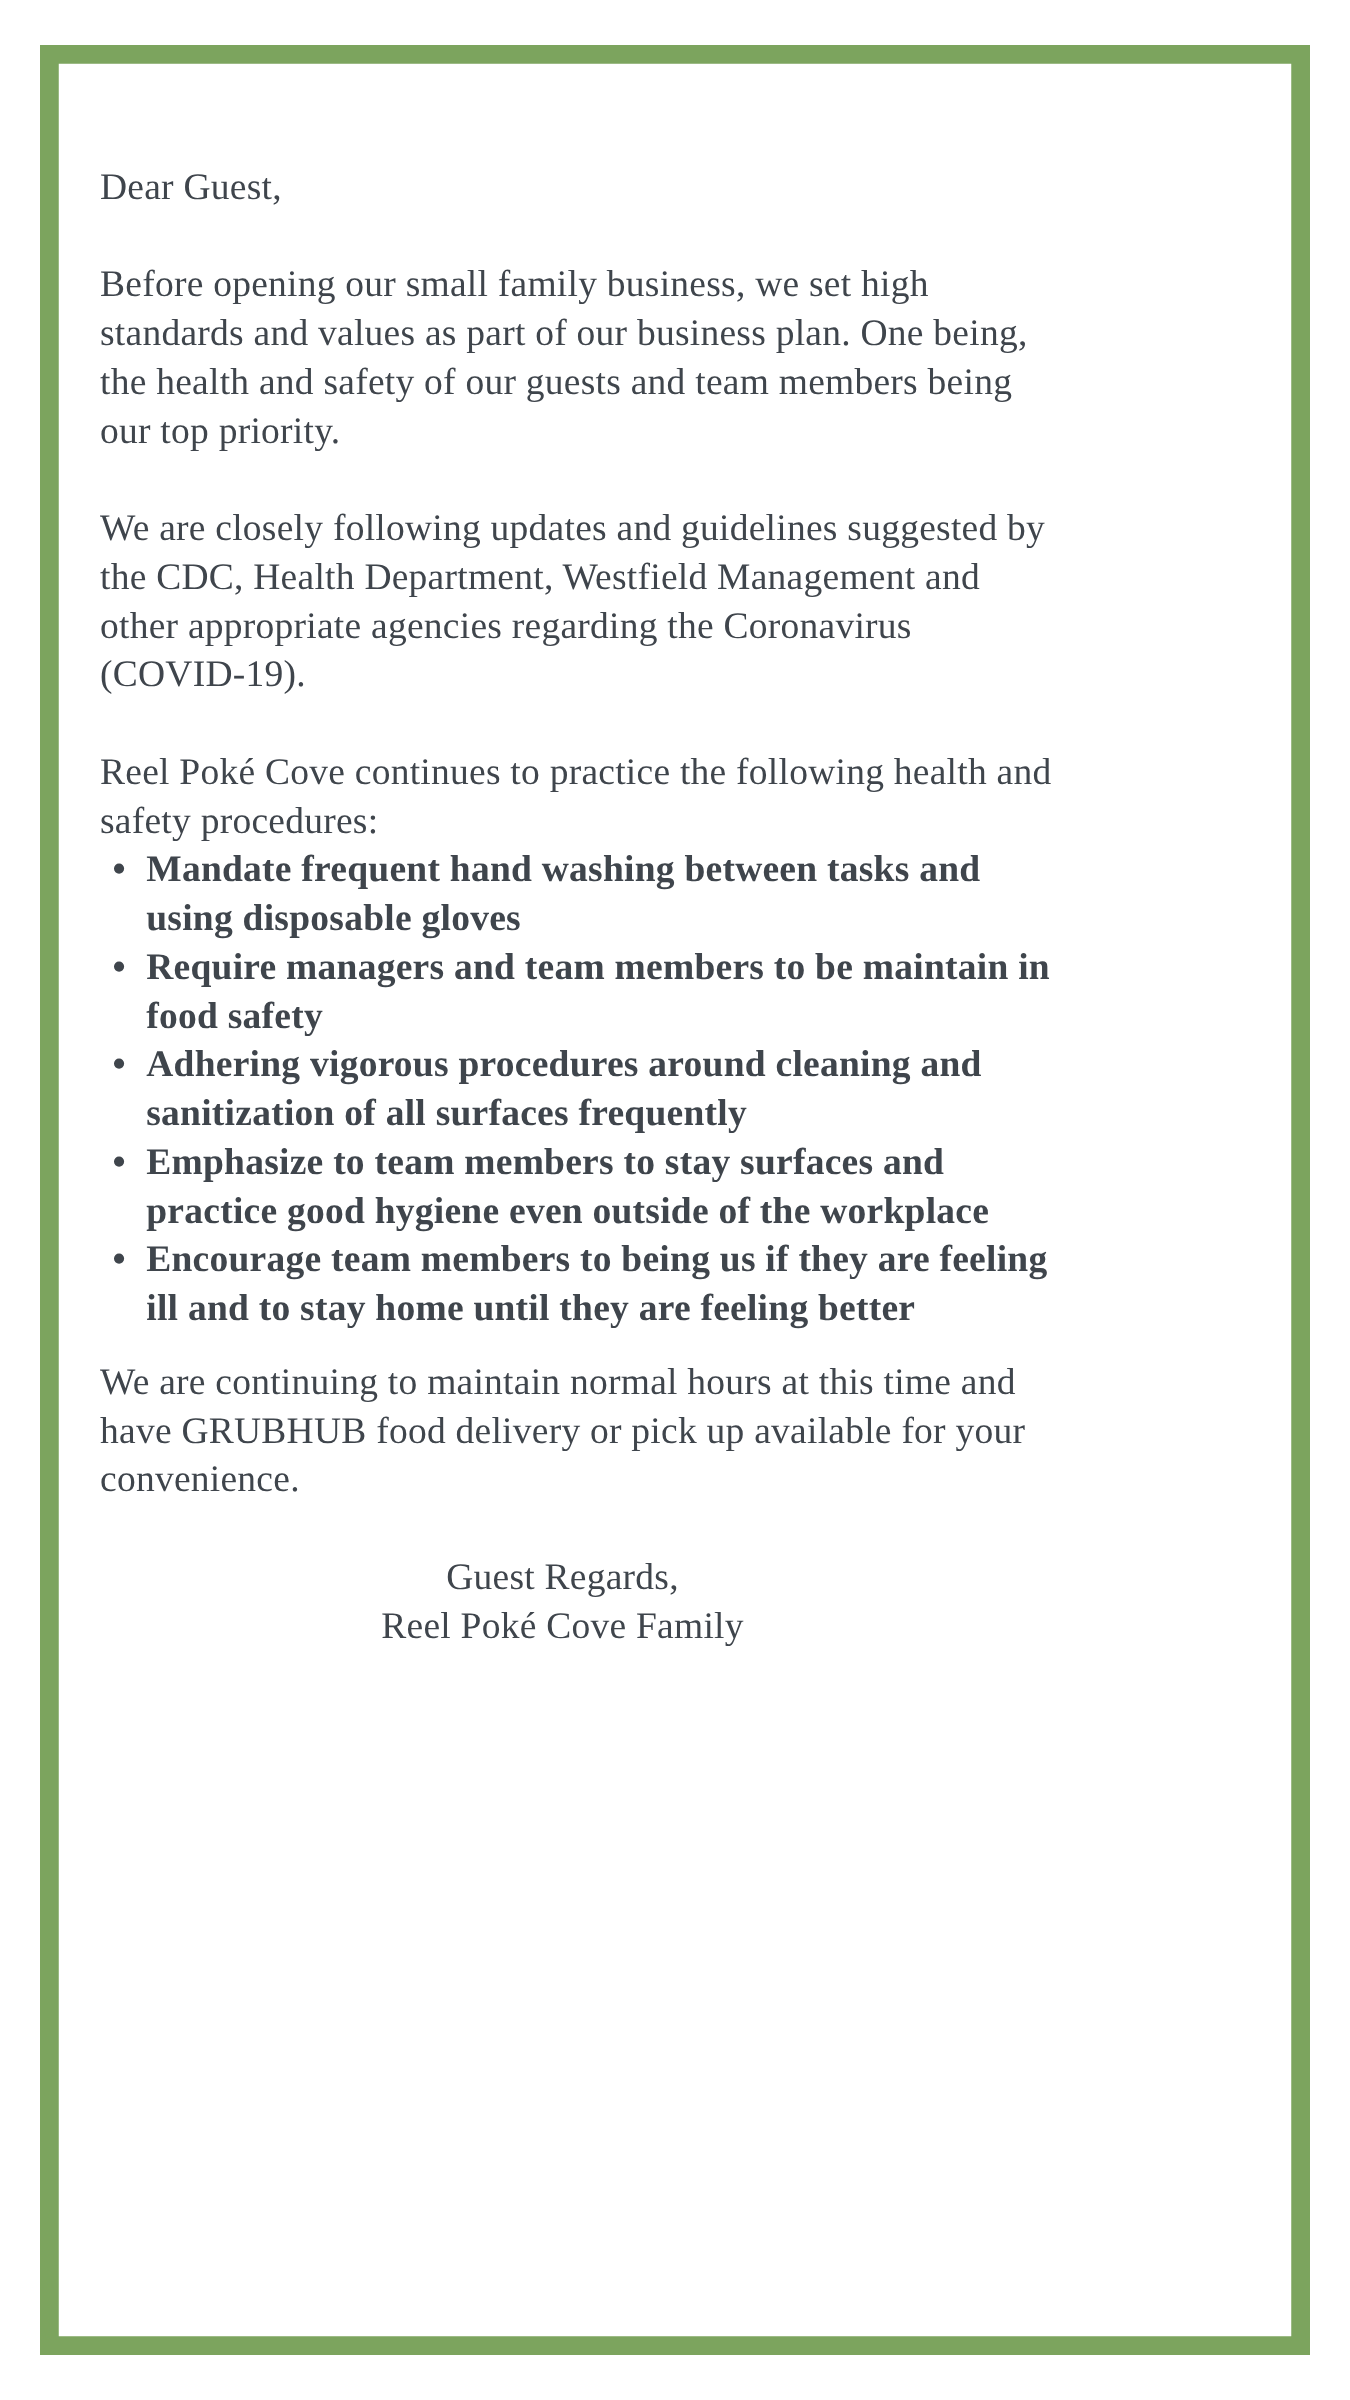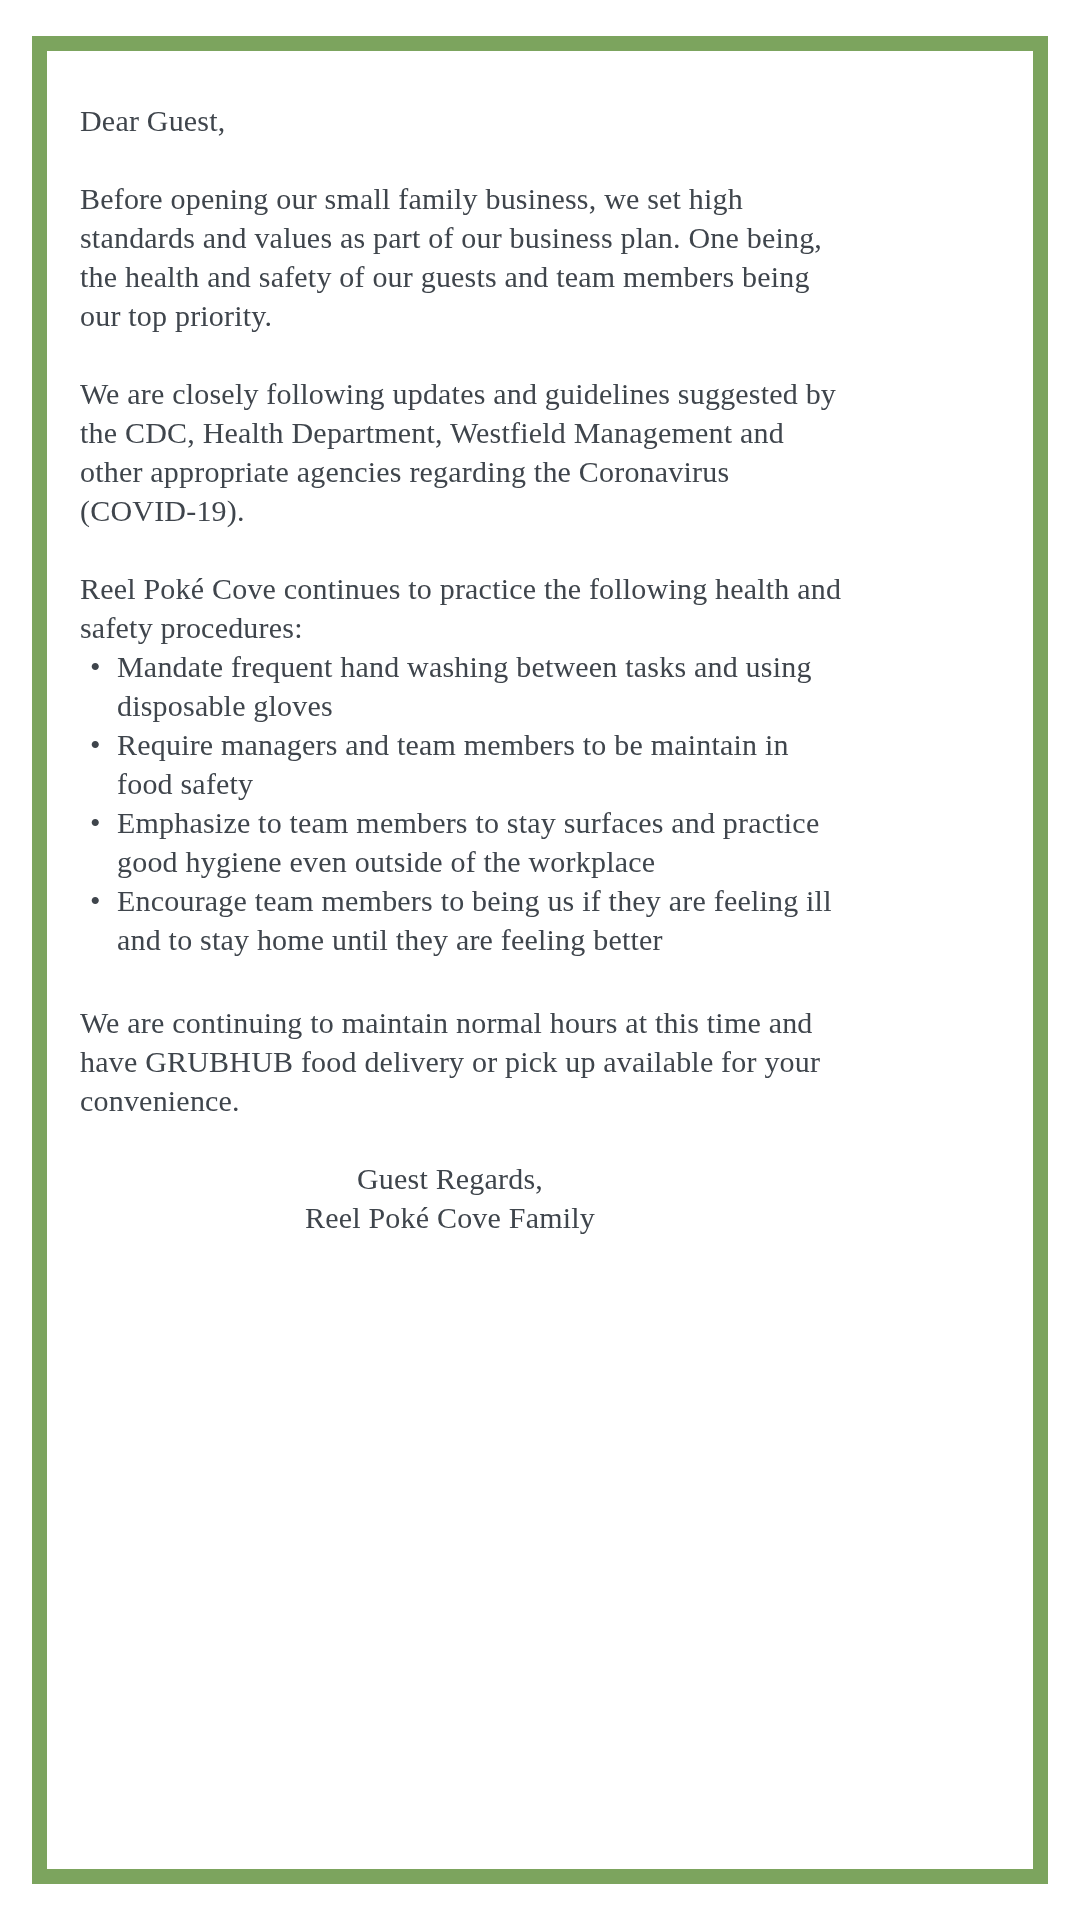--- a/index.html
+++ b/index.html
@@ -20,36 +20,37 @@
     left: 32px;
     top: 36px;
     width: 1016px;
     height: 1848px;
     border: 15px solid #7ca45e;
     background: #ffffff;
   }
   .content {
     position: absolute;
     left: 33px;
-    top: 50px;
+    top: 79px;
     width: 762px;
     color: #3f454c;
     font-size: 30px;
     line-height: 39px;
     letter-spacing: 0.2px;
   }
   .para {
     margin-bottom: 39px;
   }
   .para.no-gap {
     margin-bottom: 0;
   }
   ul.bullets {
     list-style: none;
-    margin: 0 0 44px 0;
+    margin: 0 0 20px 0;
+    font-weight: bold;
   }
   ul.bullets li {
     position: relative;
     padding-left: 37px;
   }
   ul.bullets li::before {
     content: "\2022";
     position: absolute;
     left: 10px;
     top: 0;
@@ -71,20 +72,21 @@
 
       <p class="para">Before opening our small family business, we set high standards and values as part of our business plan. One being, the health and safety of our guests and team members being our top priority.</p>
 
       <p class="para">We are closely following updates and guidelines suggested by the CDC, Health Department, Westfield Management and other appropriate agencies regarding the Coronavirus (COVID-19).</p>
 
       <p class="para no-gap">Reel Poké Cove continues to practice the following health and safety procedures:</p>
 
       <ul class="bullets">
         <li>Mandate frequent hand washing between tasks and using disposable gloves</li>
         <li>Require managers and team members to be maintain in food safety</li>
+        <li>Adhering vigorous procedures around cleaning and sanitization of all surfaces frequently</li>
         <li>Emphasize to team members to stay surfaces and practice good hygiene even outside of the workplace</li>
         <li>Encourage team members to being us if they are feeling ill and to stay home until they are feeling better</li>
       </ul>
 
       <p class="para">We are continuing to maintain normal hours at this time and have GRUBHUB food delivery or pick up available for your convenience.</p>
 
 
       <div class="signoff">
         <p>Guest Regards,</p>
         <p>Reel Poké Cove Family</p>

